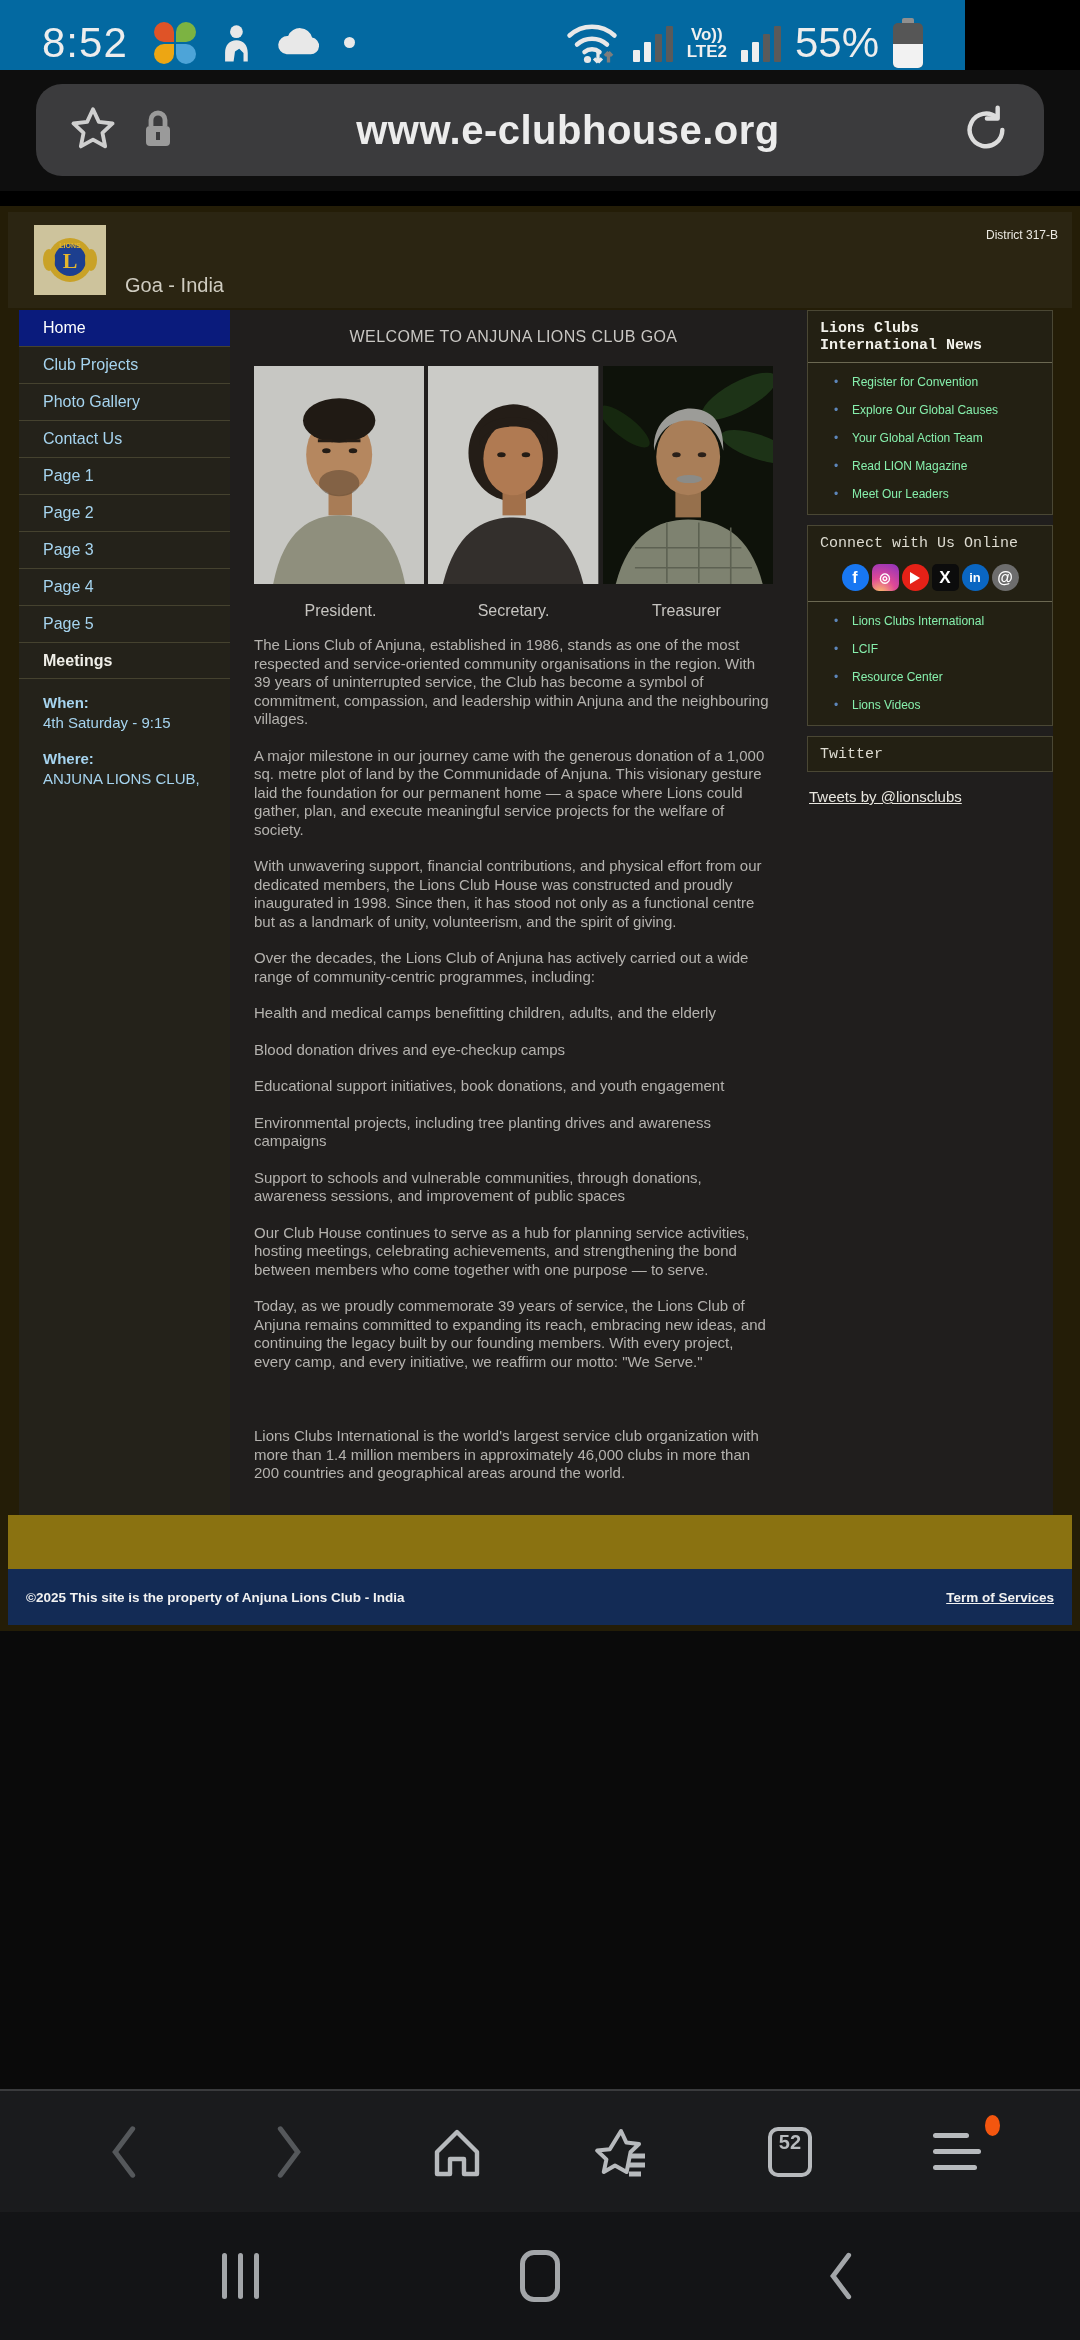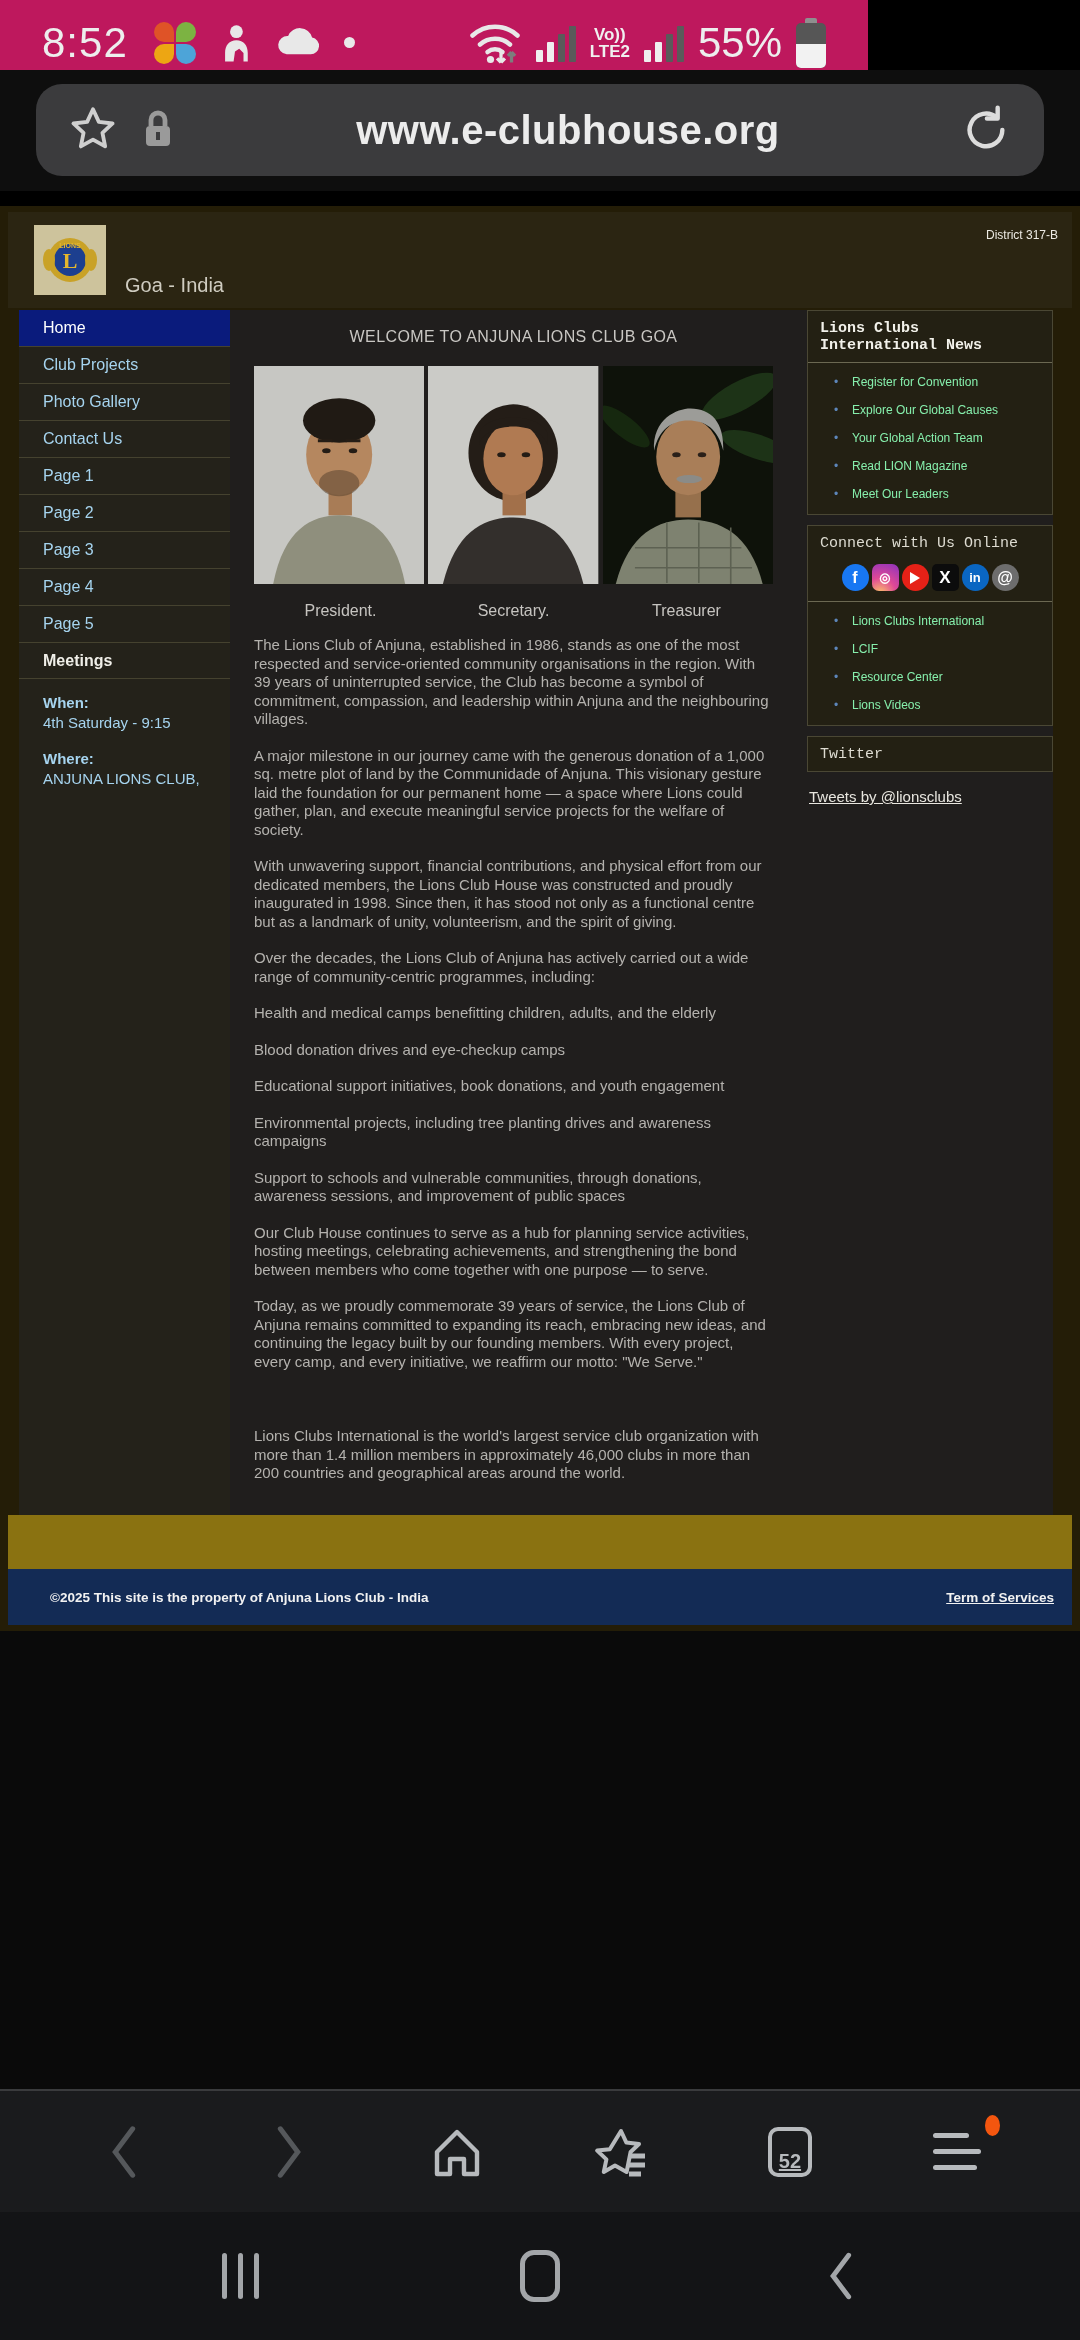--- a/index.html
+++ b/index.html
@@ -1,22 +1,22 @@
 <!DOCTYPE html>
 <html><head>
 <meta charset="utf-8">
 <style>
   * { margin:0; padding:0; box-sizing:border-box; }
   html,body { width:1080px; height:2340px; background:#000; overflow:hidden;
     font-family:"Liberation Sans", sans-serif; }
   body { position:relative; }
 
   
-  .status-bar { position:absolute; top:0; left:0; width:868px; height:85px;
-    background:#be185d; display:flex; align-items:center; padding:11px 42px; }
+  .status-bar { position:absolute; top:0; left:0; width:965px; height:85px;
+    background:#0369a1; display:flex; align-items:center; padding:11px 42px; }
   .sb-time { font-size:42px; color:#ededed; letter-spacing:1px; }
   .sb-left-icons { display:flex; align-items:center; gap:22px; margin-left:26px; }
   .petal-grid { width:42px; height:42px; display:grid; grid-template-columns:20px 20px; grid-template-rows:20px 20px; gap:2px; }
   .petal { border-radius:50% 50% 50% 0; }
   .petal.p1{ background:#df5327; border-radius:50% 50% 0 50%; }
   .petal.p2{ background:#7cb342; border-radius:50% 50% 50% 0; transform:rotate(0deg);}
   .petal.p3{ background:#eda613; border-radius:50% 0 50% 50%; }
   .petal.p4{ background:#4da4d8; border-radius:0 50% 50% 50%; }
   .sb-dot { width:11px; height:11px; border-radius:50%; background:#e9e9e9; }
   .sb-right { margin-left:auto; display:flex; align-items:center; gap:14px; }
@@ -86,31 +86,31 @@
   .sicon.yt .tri { width:0; height:0; border-left:10px solid #fff; border-top:6px solid transparent; border-bottom:6px solid transparent; }
   .sicon.xx { background:#0c0c0c; border-radius:5px; font-size:17px; }
   .sicon.li { background:#0a66c2; border-radius:50%; font-size:13px; }
   .sicon.bl { background:#6d6d6d; border-radius:50%; }
   .tweets-link { display:inline-block; margin:6px 0 0 2px; font-size:15px; color:#e8e6df; text-decoration:underline; }
 
   
   .gold-bar { position:absolute; left:8px; right:8px; top:1309px; height:54px; background:#8a7211; }
   .navy-bar { position:absolute; left:8px; right:8px; top:1363px; height:56px; background:#132b55;
     display:flex; align-items:center; padding:0 18px; }
-  .copyright { font-size:13.5px; font-weight:bold; color:#f2f2f2;margin-left:24px; }
+  .copyright { font-size:13.5px; font-weight:bold; color:#f2f2f2; }
   .terms { margin-left:auto; font-size:13.5px; font-weight:bold; color:#f2f2f2; text-decoration:underline; }
 
   .below-page { position:absolute; top:1631px; left:0; width:1080px; height:458px; background:#0a0a0a; }
 
   
   .toolbar { position:absolute; top:2089px; left:0; width:1080px; height:123px;
     background:#1a1b1d; border-top:2px solid #3a3b3d; display:flex; align-items:center; justify-content:space-around; padding:0 40px; }
   .tb-btn { position:relative; width:70px; height:70px; display:flex; align-items:center; justify-content:center; }
   .tab-box { width:44px; height:50px; border:4px solid #b7babd; border-radius:10px;
-    display:flex; align-items:flex-end; justify-content:center; color:#b7babd; font-size:20px; font-weight:bold;text-decoration:underline; }
+    display:flex; align-items:flex-start; justify-content:center; color:#b7babd; font-size:20px; font-weight:bold; }
   .menu-lines { display:flex; flex-direction:column; gap:11px; align-items:flex-start; }
   .menu-lines i { display:block; height:5px; border-radius:3px; background:#b7babd; }
   .menu-dot { position:absolute; top:-2px; right:-8px; width:15px; height:21px; border-radius:50%; background:#f4560f; }
 
   
   .andro { position:absolute; top:2212px; left:0; width:1080px; height:128px; background:#131416;
     display:flex; align-items:center; }
   .an-btn { position:absolute; top:0; height:128px; width:160px; display:flex; align-items:center; justify-content:center; }
   .recents { display:flex; gap:11px; }
   .recents i { width:5px; height:46px; background:#a3a6a9; border-radius:3px; display:block; }

